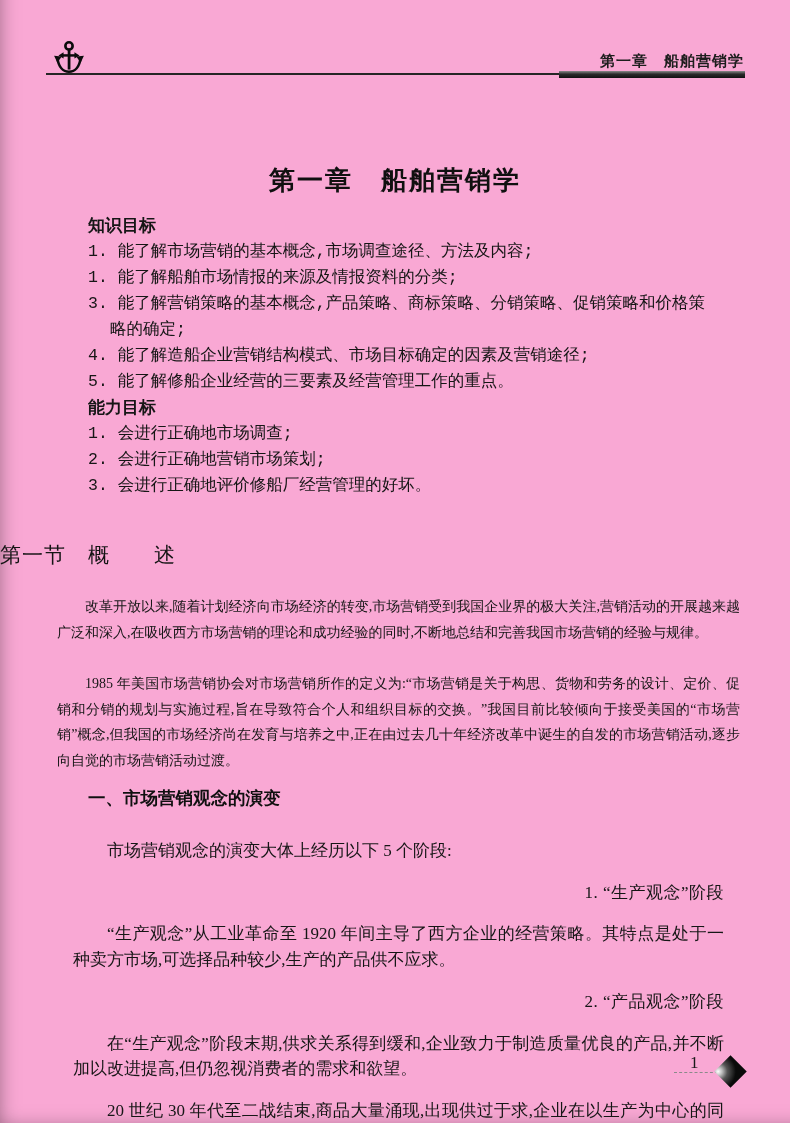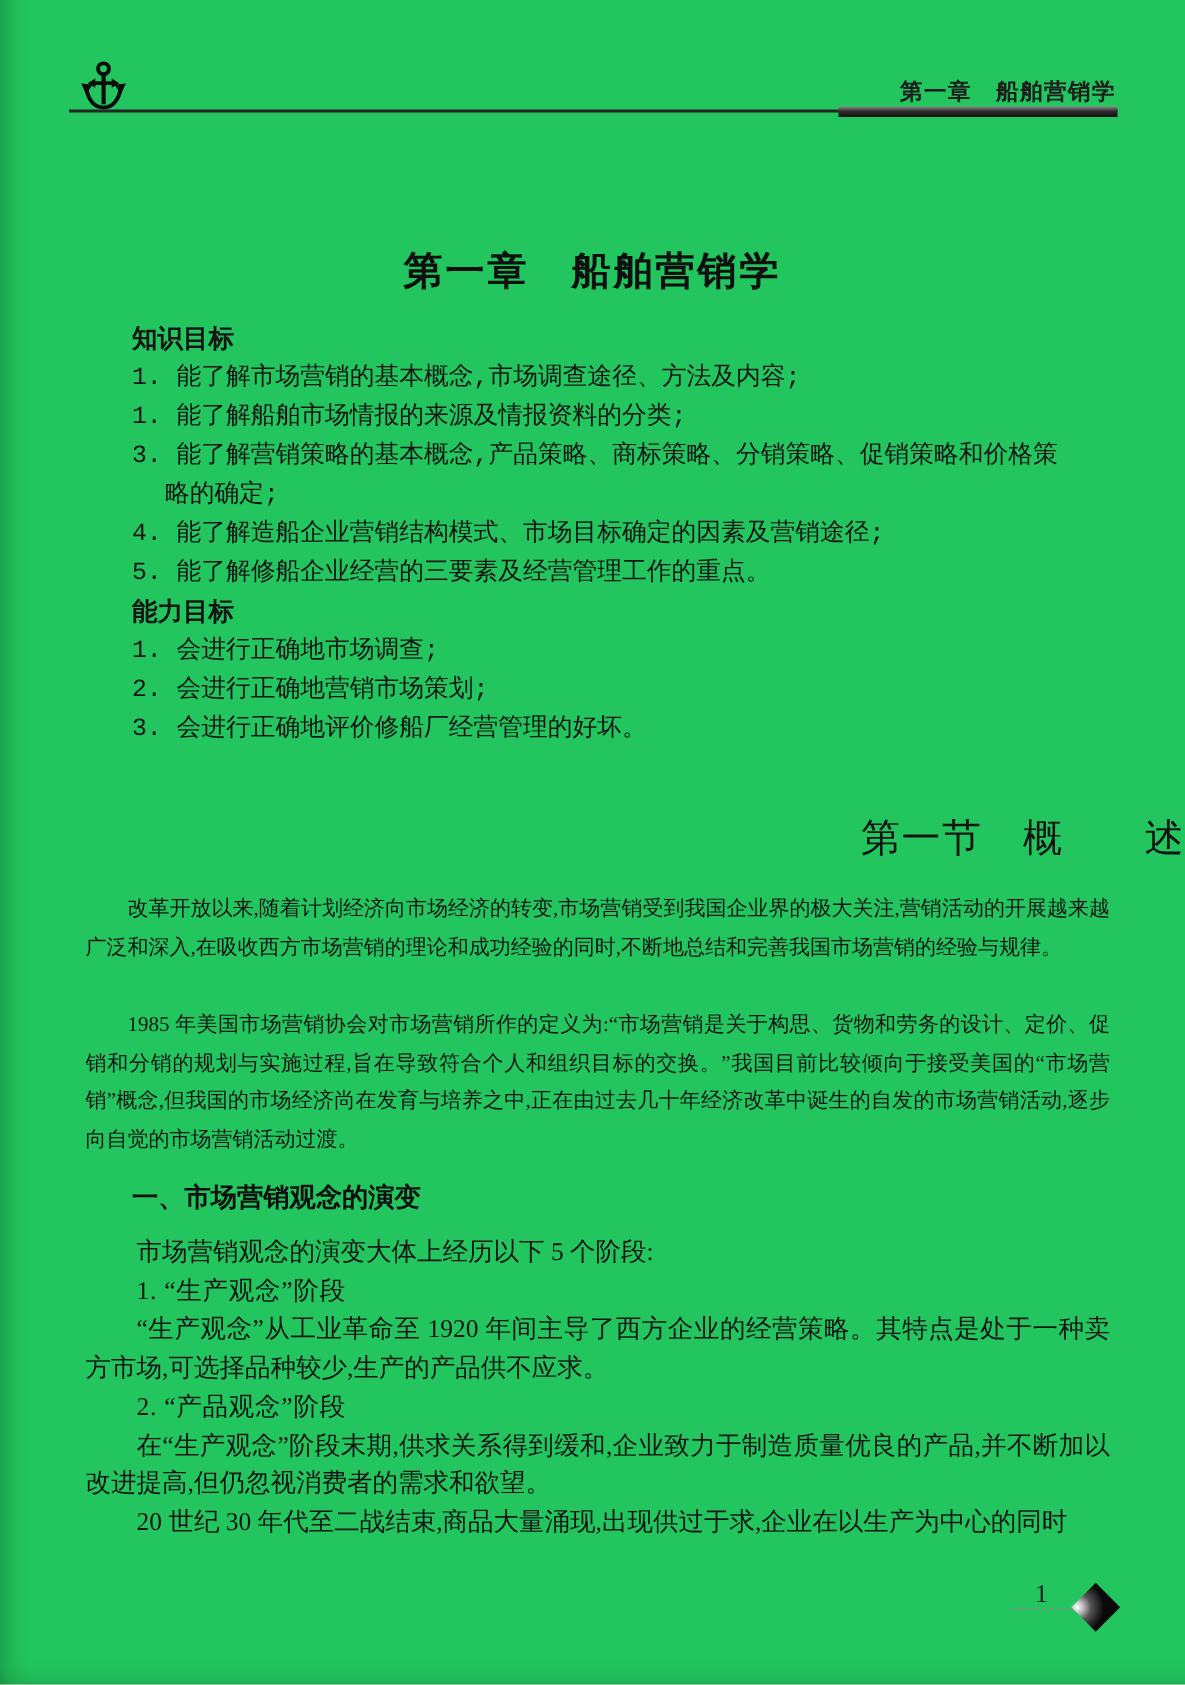--- a/index.html
+++ b/index.html
@@ -1,20 +1,20 @@
 <!DOCTYPE html>
 <html><head>
 <meta charset="utf-8">
 <style>
   html,body{margin:0;padding:0;background:#e8e8e6;}
   .page{
     position:relative;
     width:790px;height:1123px;
     margin:0 auto;
-    background:#22c55e;
+    background:#f9a8d4;
     color:#161616;
     font-family:"Liberation Serif","DejaVu Serif",serif;
     overflow:hidden;
     box-shadow:inset 14px -10px 22px -18px rgba(0,0,0,.5);
   }
 
   
   .anchor-wrap{position:absolute;left:53px;top:39px;width:32px;height:40px;}
   .running-title{
     position:absolute;right:46px;top:52px;
@@ -44,22 +44,22 @@
     font-family:"Liberation Sans","DejaVu Sans",sans-serif;
     font-size:17px;font-weight:bold;
   }
   .obj-head .bullet{font-size:15px;margin-right:7px;position:relative;top:-1px;}
   .obj-sub{font-weight:bold;font-size:17px;}
   .obj-item{white-space:pre-line;padding-left:22px;text-indent:-22px;font-family:Liberation Mono, monospace;}
 
   
   .section-heading{
     position:absolute;left:0;top:541px;width:100%;
-    text-align:right;margin:0;
-    font-size:26px;font-weight:normal;letter-spacing:1px;color:#141414;
+    text-align:left;margin:0;
+    font-size:21px;font-weight:normal;letter-spacing:1px;color:#141414;
   }
 
   
   .body-par{
     position:absolute;left:57px;width:683px;margin:0;
     font-size:14px;line-height:25.6px;
     text-align:justify;text-indent:2em;
   }
   .par-1{top:594px;}
   .par-2{top:671px;}
@@ -67,23 +67,23 @@
   .subsection-heading{
     position:absolute;left:88px;top:786px;margin:0;
     font-family:Liberation Mono, monospace;
     font-size:17.5px;font-weight:bold;color:#101010;
   }
 
   .stages-flow{
     position:absolute;left:57px;top:822px;width:683px;
     font-size:17px;line-height:25.7px;
   }
-  .stages-flow p{margin:0;text-indent:2em;font-family:Liberation Serif, serif;}
+  .stages-flow p{margin:16px;text-indent:2em;font-family:Liberation Serif, serif;}
   .stage-body{text-align:justify;}
-  .stage-title{letter-spacing:.5px;}
+  .stage-title{letter-spacing:.5px;text-align:right;}
 
   
   .page-number{
     position:absolute;left:690px;top:1053px;
     font-size:17px;color:#1a1a1a;
   }
   .page-number-rule{
     position:absolute;left:674px;top:1072px;width:44px;height:0;
     border-top:1.5px dashed #8a8a8a;
   }

